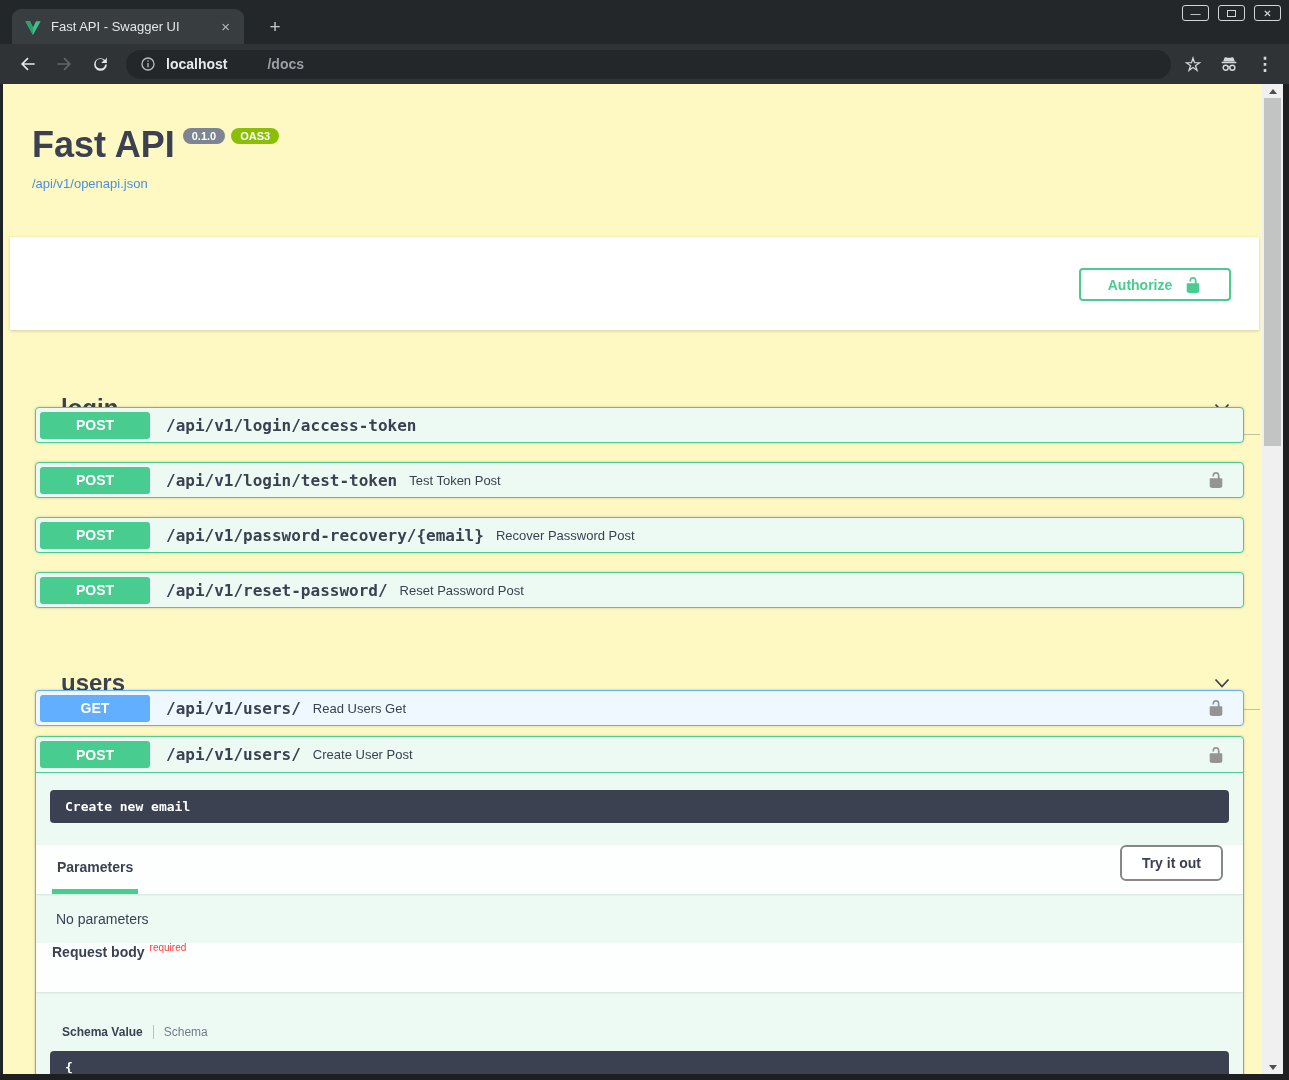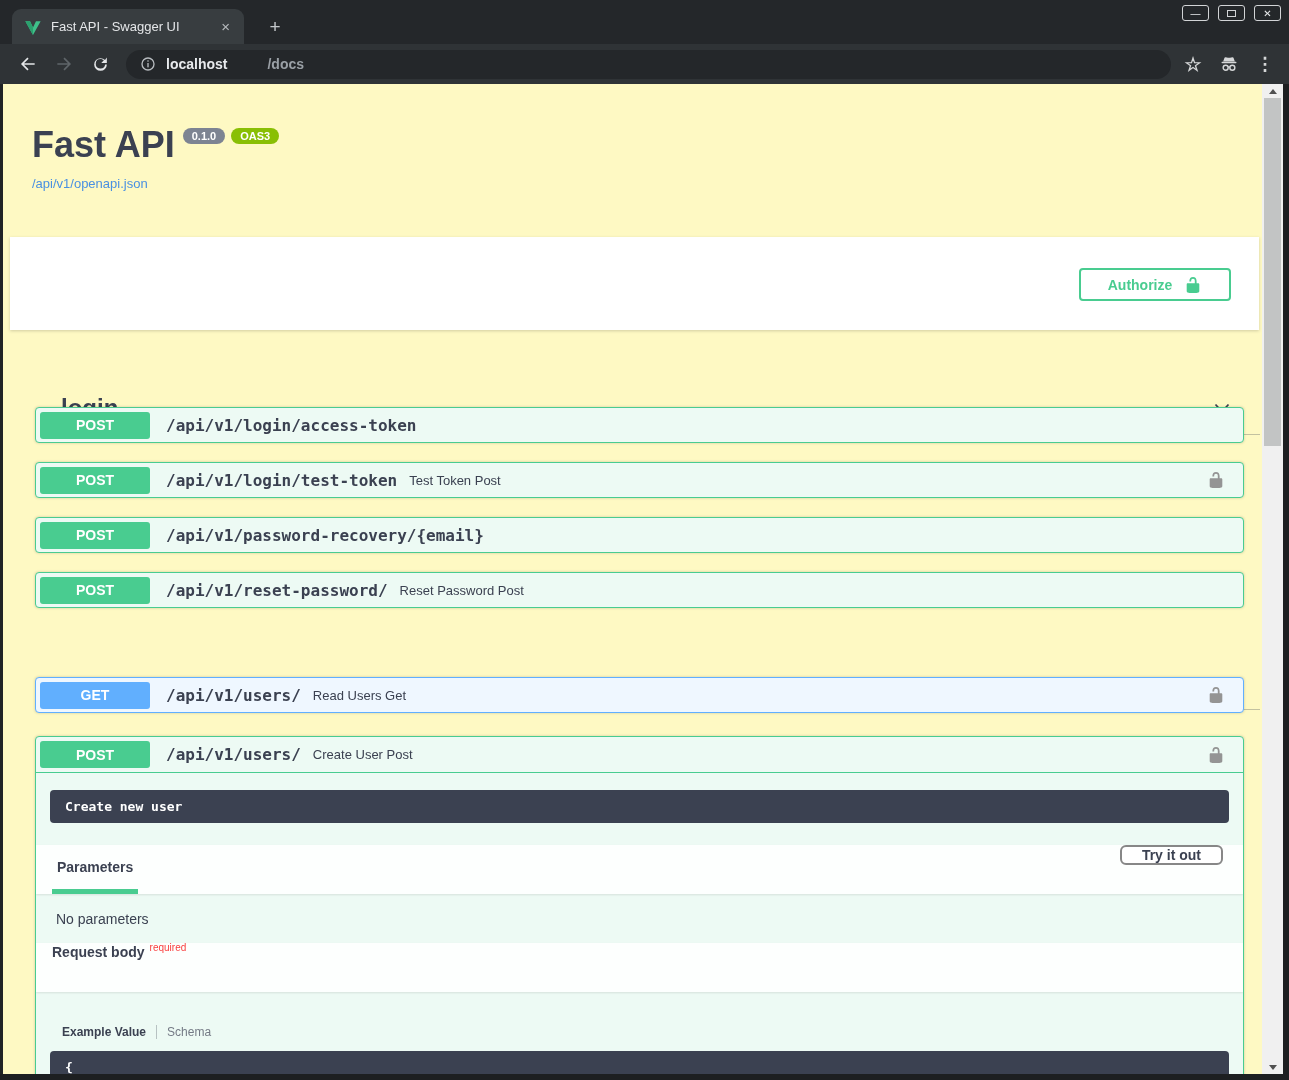--- a/index.html
+++ b/index.html
@@ -94,21 +94,21 @@
     padding:0 15px; color:#fff; font-family:"DejaVu Sans Mono","Liberation Mono",monospace;
     font-weight:bold; font-size:13px; }
   .sec-header { height:49px; background:rgba(255,255,255,.85);
     box-shadow:0 1px 2px rgba(0,0,0,.10); display:flex; align-items:flex-start;
     justify-content:space-between; padding:0 20px 0 16px; }
   .sec-title { font-size:14px; font-weight:bold; color:#3b4151; align-self:stretch;
     display:flex; align-items:center; border-bottom:5px solid #49cc90; padding:0 5px; }
   .sec-title-plain { font-size:14px; font-weight:bold; color:#3b4151; }
   .required { color:#f93e3e; font-size:10px; position:relative; top:-6px; margin-left:5px; }
   .tryout-btn { background:#fff; border:2px solid #878787; border-radius:6px; color:#3b4151;
-    font-weight:bold; font-size:14px; padding:0 20px; }
+    font-weight:bold; font-size:14px; padding:8px 20px; }
   .no-params { padding:17px 20px 16px 20px; font-size:14px; color:#3b4151; }
   .ct-select { background:#fff; border:2px solid #3b4151; border-radius:4px; height:29px;
     width:230px; display:flex; align-items:center; justify-content:space-between;
     padding:0 10px 0 12px; font-size:14px; font-weight:bold; color:#3b4151; }
   .body-content { padding:33px 14px 0 14px; }
   .ex-tabs { display:flex; align-items:center; margin-left:12px; }
   .ex-tab { font-size:12px; color:#3b4151; font-weight:bold; padding-right:10px;
     border-right:1px solid rgba(59,65,81,.3); }
   .ex-tab.inactive { font-weight:normal; color:#747a85; border-right:none; padding-left:10px; }
   .code-block { margin-top:12px; background:#3b4151; border-radius:4px; min-height:30px;
@@ -212,74 +212,75 @@
     <span class="op-path">/api/v1/login/test-token</span>
     <span class="op-summary">Test Token Post</span>
     <svg class="lock" width="18" height="18" viewBox="0 0 20 20">
       <path fill="#949494" d="M15.8 8H14V5.6C14 2.703 12.665 1 10 1 7.334 1 6 2.703 6 5.6V6h2v-.801C8 3.754 8.797 3 10 3c1.203 0 2 .754 2 2.199V8H4c-.553 0-1 .646-1 1.199V17c0 .549.428 1.139.951 1.307l1.197.387C5.672 18.861 6.55 19 7.1 19h5.8c.549 0 1.428-.139 1.951-.307l1.196-.387c.524-.167.953-.757.953-1.306V9.199C17 8.646 16.352 8 15.8 8z"></path>
     </svg>
   </div>
 
   <div class="opblock post" style="top:433px">
     <span class="method-badge post">POST</span>
     <span class="op-path">/api/v1/password-recovery/{email}</span>
+    <span class="op-summary">Recover Password Post</span>
   </div>
 
   <div class="opblock post" style="top:488px">
     <span class="method-badge post">POST</span>
     <span class="op-path">/api/v1/reset-password/</span>
     <span class="op-summary">Reset Password Post</span>
   </div>
 
   <div class="tag-section" style="top:547px">
     <div class="tag-header">
       <span class="tag-name">users</span>
       <svg width="20" height="20" viewBox="0 0 20 20">
         <path d="M3.5 6.5l6.5 7 6.5-7" stroke="#3b4151" stroke-width="1.8" fill="none"></path>
       </svg>
     </div>
   </div>
 
-  <div class="opblock get" style="top:593px">
+  <div class="opblock get" style="top:606px">
     <span class="method-badge get">GET</span>
     <span class="op-path">/api/v1/users/</span>
     <span class="op-summary">Read Users Get</span>
     <svg class="lock" width="18" height="18" viewBox="0 0 20 20">
       <path fill="#949494" d="M15.8 8H14V5.6C14 2.703 12.665 1 10 1 7.334 1 6 2.703 6 5.6V6h2v-.801C8 3.754 8.797 3 10 3c1.203 0 2 .754 2 2.199V8H4c-.553 0-1 .646-1 1.199V17c0 .549.428 1.139.951 1.307l1.197.387C5.672 18.861 6.55 19 7.1 19h5.8c.549 0 1.428-.139 1.951-.307l1.196-.387c.524-.167.953-.757.953-1.306V9.199C17 8.646 16.352 8 15.8 8z"></path>
     </svg>
   </div>
 
   <div class="opblock-open">
     <div class="open-summary">
       <span class="method-badge post">POST</span>
       <span class="op-path">/api/v1/users/</span>
       <span class="op-summary">Create User Post</span>
       <svg class="lock" width="18" height="18" viewBox="0 0 20 20">
         <path fill="#949494" d="M15.8 8H14V5.6C14 2.703 12.665 1 10 1 7.334 1 6 2.703 6 5.6V6h2v-.801C8 3.754 8.797 3 10 3c1.203 0 2 .754 2 2.199V8H4c-.553 0-1 .646-1 1.199V17c0 .549.428 1.139.951 1.307l1.197.387C5.672 18.861 6.55 19 7.1 19h5.8c.549 0 1.428-.139 1.951-.307l1.196-.387c.524-.167.953-.757.953-1.306V9.199C17 8.646 16.352 8 15.8 8z"></path>
       </svg>
     </div>
 
     <div class="desc-wrap">
-      <div class="desc-bar">Create new user</div>
+      <div class="desc-bar">Create new email</div>
     </div>
 
     <div class="sec-header">
       <span class="sec-title">Parameters</span>
       <button class="tryout-btn">Try it out</button>
     </div>
 
     <div class="no-params">No parameters</div>
 
     <div class="sec-header">
       <span><span class="sec-title-plain">Request body</span><span class="required">required</span></span>
     </div>
 
     <div class="body-content">
       <div class="ex-tabs">
-        <span class="ex-tab">Example Value</span>
+        <span class="ex-tab">Schema Value</span>
         <span class="ex-tab inactive">Schema</span>
       </div>
       <div class="code-block">{</div>
     </div>
   </div>
 </div>
 
 <div class="scrollbar">
   <span class="sb-arrow up">
       <span class="sb-tri up"></span>

